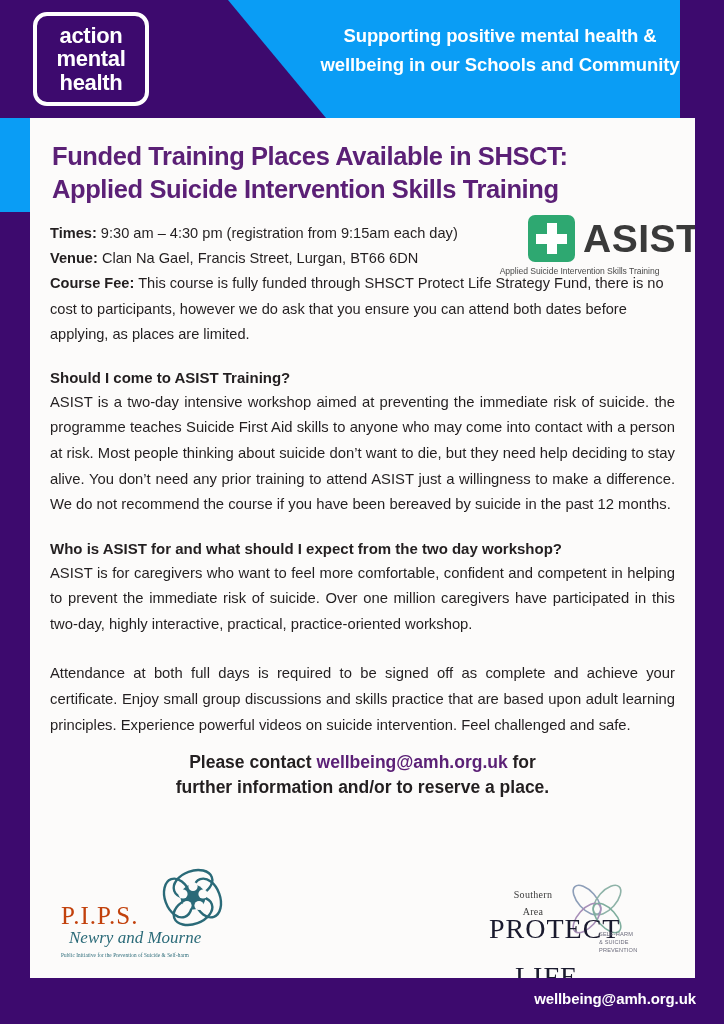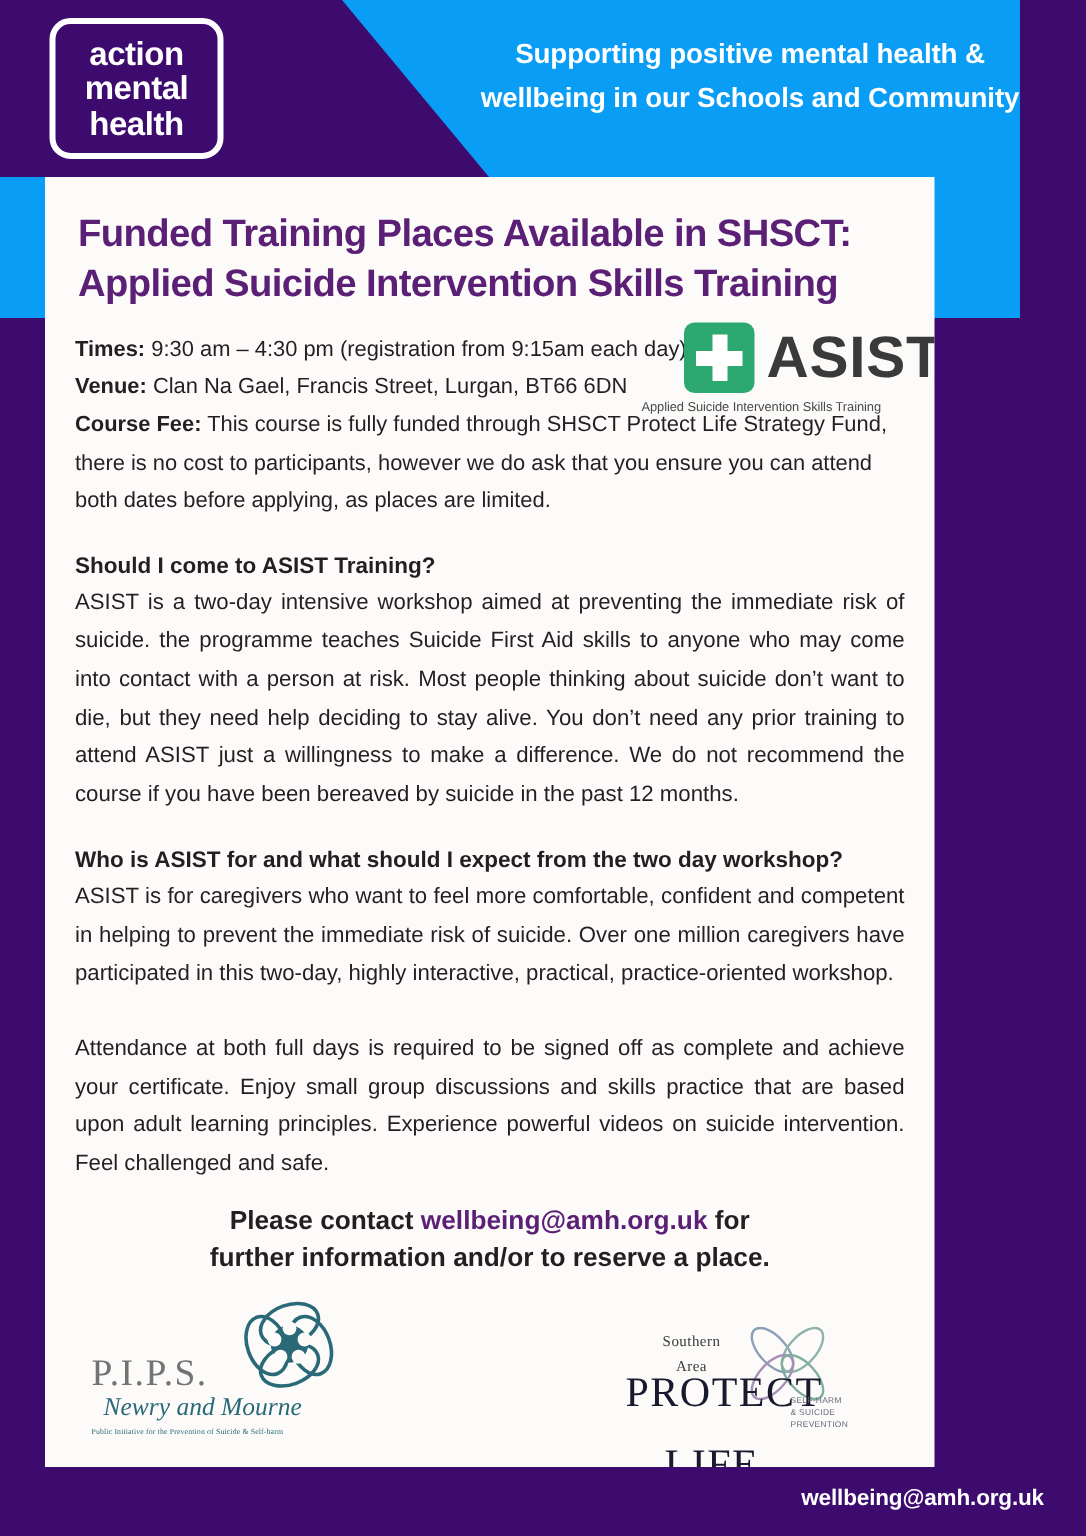--- a/index.html
+++ b/index.html
@@ -36,21 +36,21 @@
   }
   .tagline{
     position:absolute;left:300px;top:22px;width:400px;
     text-align:center;color:#ffffff;
     font-size:18.5px;font-weight:700;line-height:1.55;
     letter-spacing:-0.1px;
   }
 
   
   .panel{
-    position:absolute;left:30px;top:118px;width:593px;height:860px;
+    position:absolute;left:30px;top:118px;width:665px;height:860px;
     background:#FCFBFA;
     box-sizing:border-box;
     padding:18px 20px 0 20px;
     overflow:hidden;
   }
 
   .title{
     color:#5B2076;font-weight:700;
     font-size:25.5px;line-height:1.28;letter-spacing:-0.4px;
     margin:4px 0 16px 2px;
@@ -110,21 +110,21 @@
   
   .foot-logos{
     position:absolute;left:0;right:0;bottom:8px;height:92px;
   }
   .pips{
     position:absolute;left:25px;bottom:2px;width:185px;height:88px;
   }
   .pips-text{position:absolute;left:6px;bottom:10px;}
   .pips-name{
     font-family:"Liberation Serif", serif;
-    font-size:25px;color:#737373;letter-spacing:1px;font-weight:400;
+    font-size:25px;color:#c2410c;letter-spacing:1px;font-weight:400;
     line-height:1;
   }
   .pips-sub{
     font-family:"Liberation Serif", serif;
     font-style:italic;font-size:17px;color:#2A6A78;
     line-height:1.1;margin-top:1px;margin-left:8px;
   }
   .pips-tiny{
     font-family:"Liberation Serif", serif;
     font-size:5.2px;color:#2A6A78;margin-top:4px;letter-spacing:0.1px;

